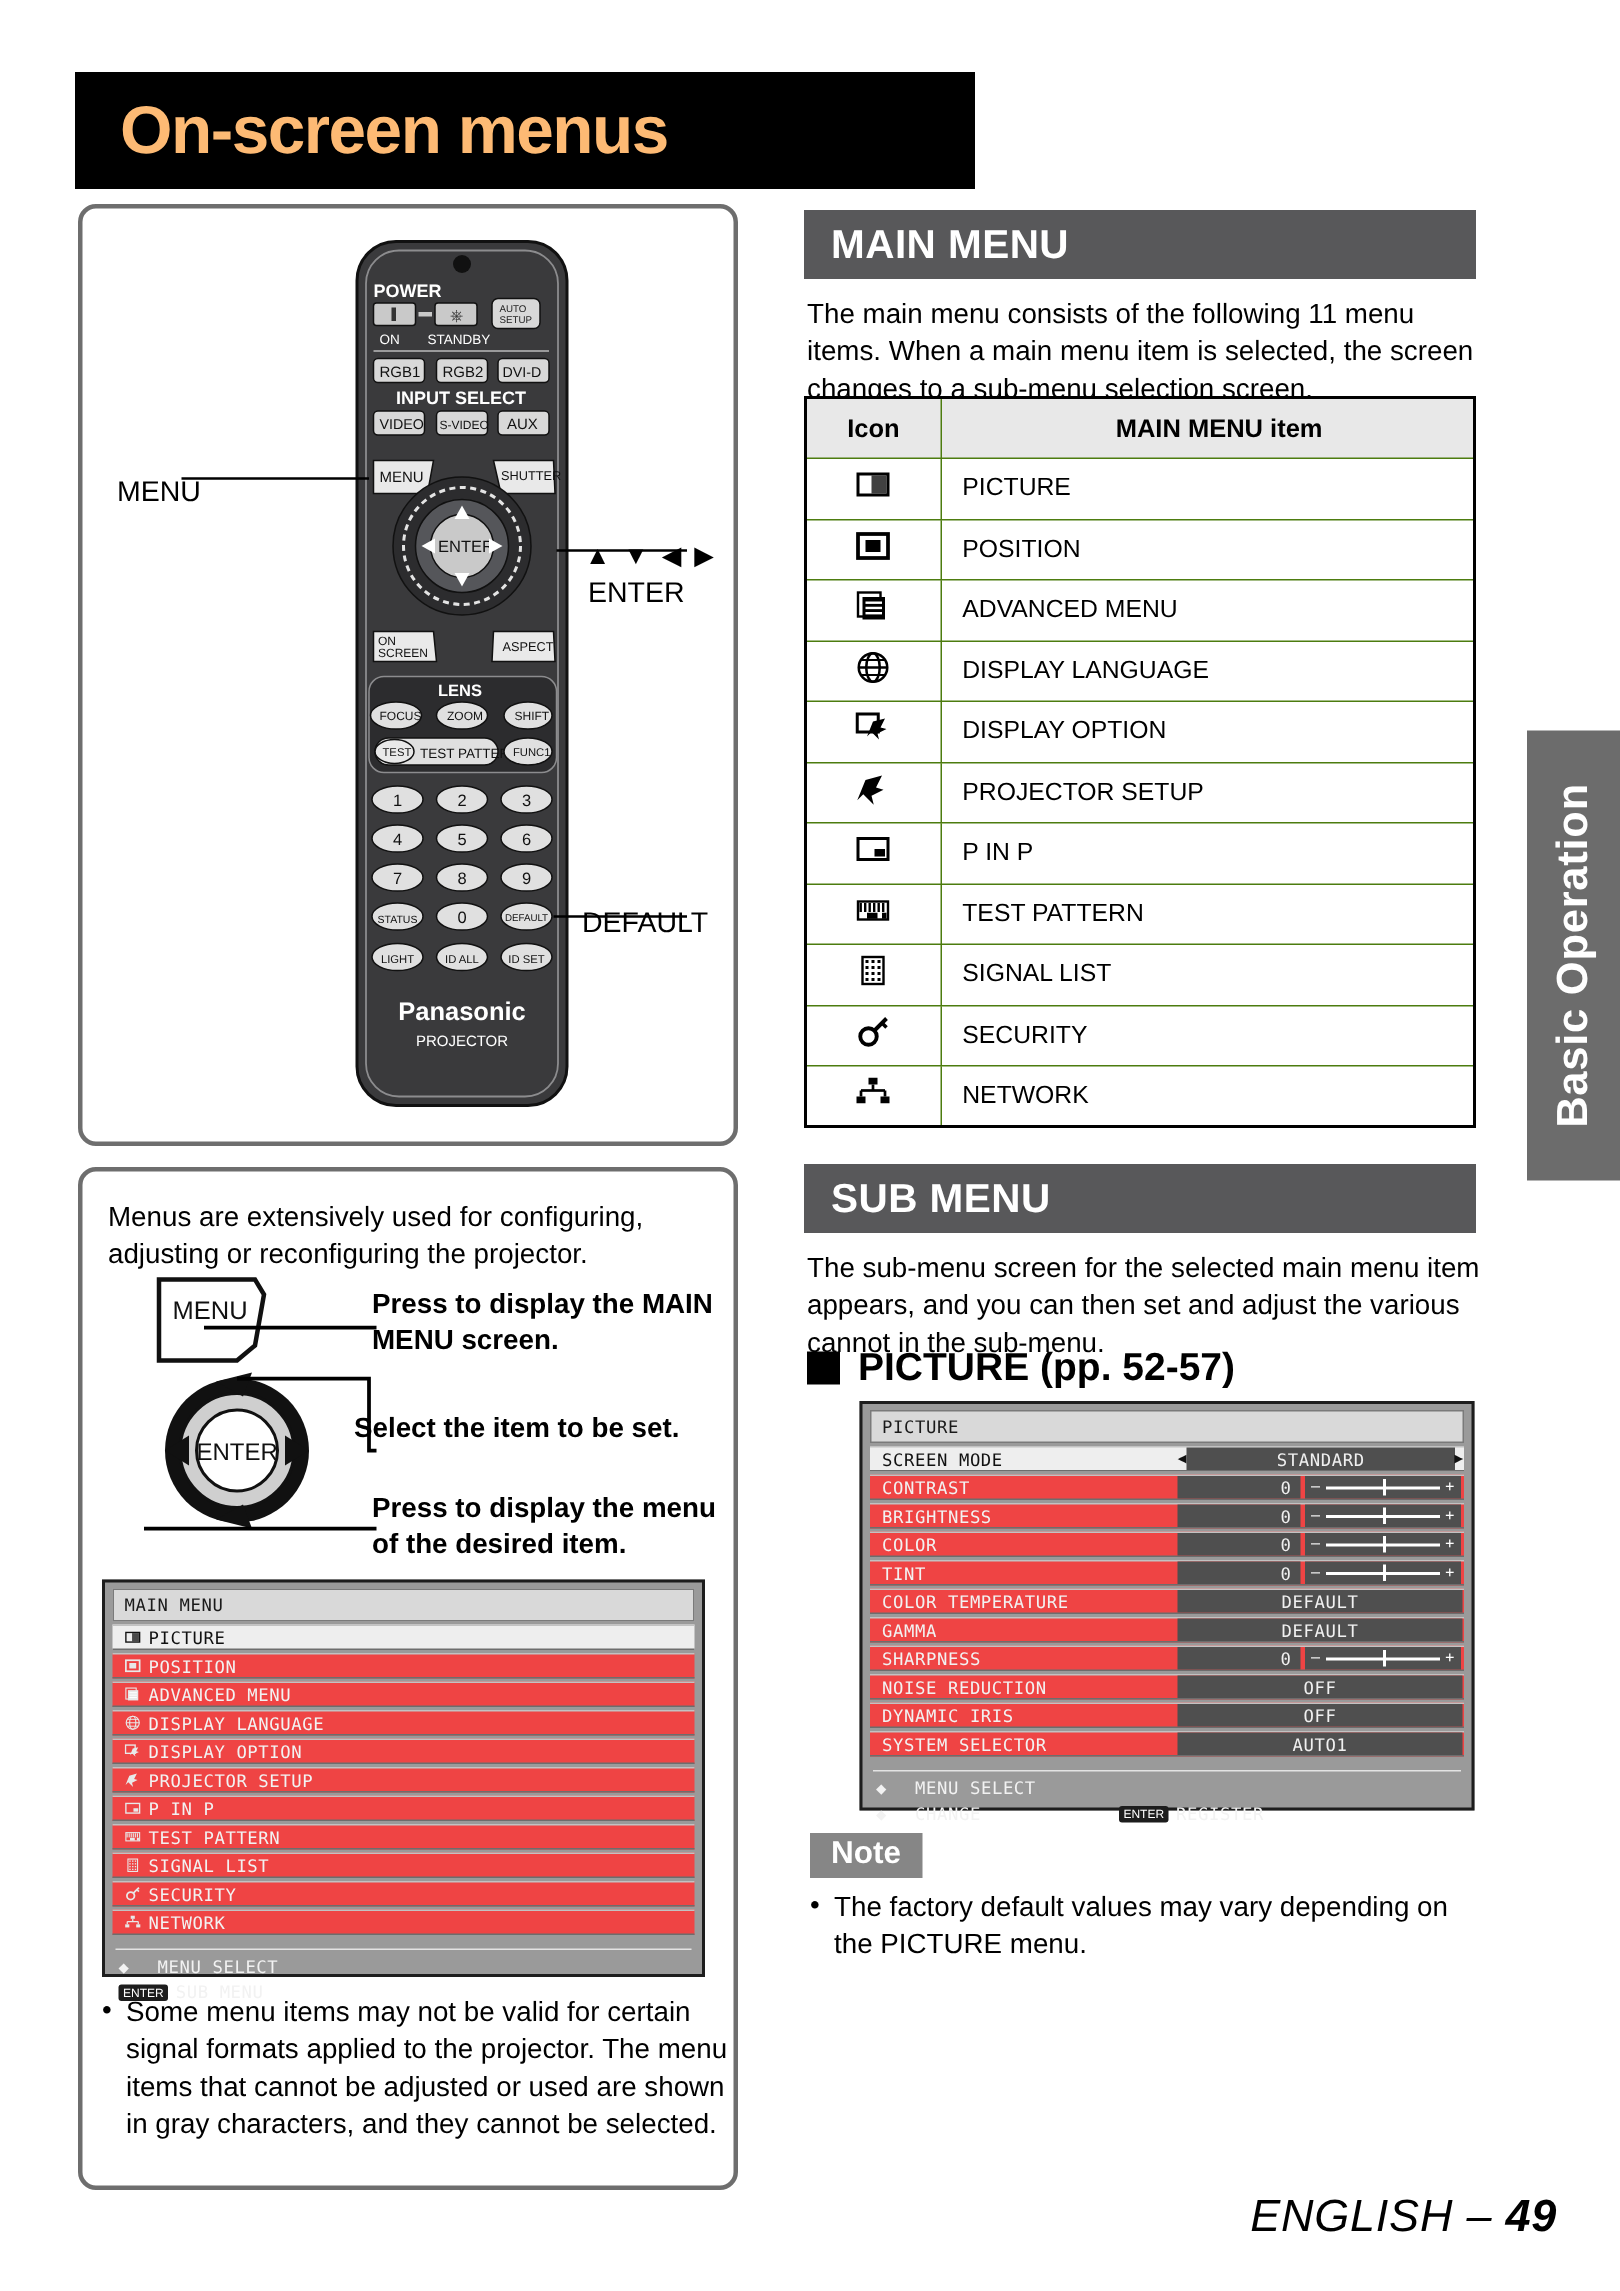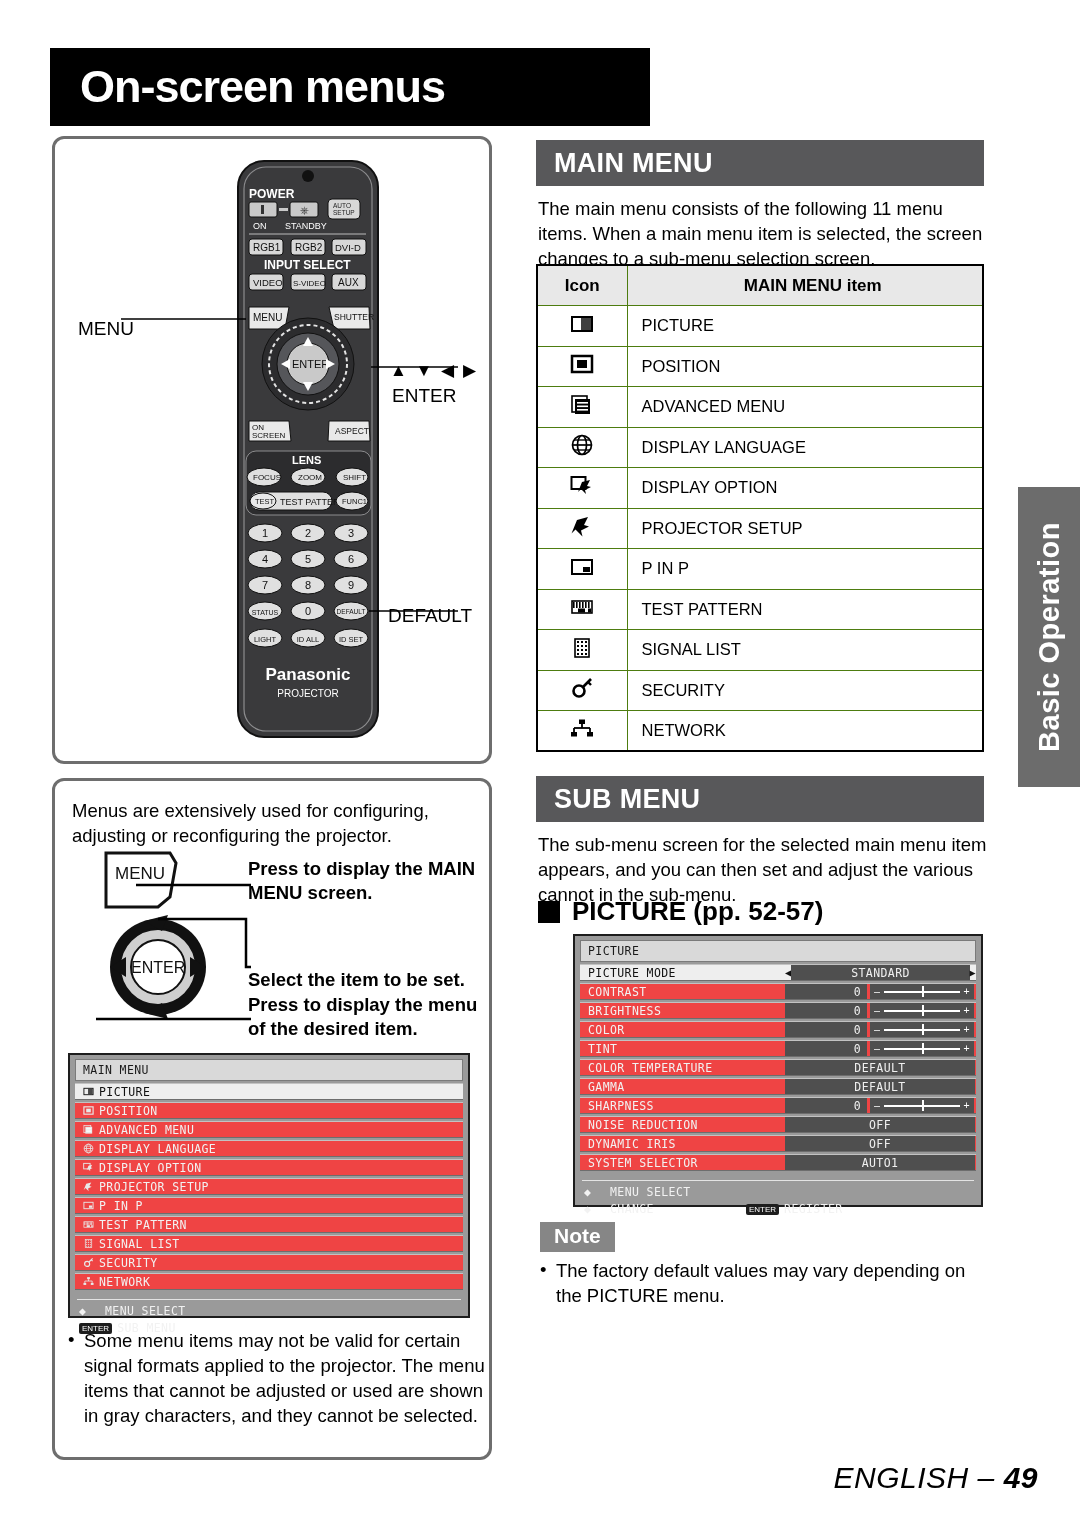--- a/index.html
+++ b/index.html
@@ -14,21 +14,21 @@
 
   
   .title-bar {
     position: absolute;
     left: 50px; top: 48px;
     width: 600px; height: 78px;
     background: #000;
     display: flex; align-items: center;
   }
   .title-bar .title-text {
-    color: #ffffff;
+    color: #fdba74;
     font-size: 45px;
     font-weight: bold;
     letter-spacing: -1px;
     padding-left: 30px;
   }
 
   
   .left-box {
     position: absolute;
     border: 3px solid #6e6e6e;
@@ -217,21 +217,21 @@
 
   
   #flow-intro {
     position: absolute; left: 72px; top: 798px; width: 400px;
     font-size: 18.5px; line-height: 25px;
   }
   .flow-label {
     position: absolute; font-size: 18.5px; font-weight: bold; line-height: 24px;
   }
   #flow-label-1 { left: 248px; top: 857px; width: 235px; }
-  #flow-label-2 { left: 248px; top: 940px; width: 235px; margin-top: 28px; }
+  #flow-label-2 { left: 236px; top: 940px; width: 235px; }
   #flow-label-3 { left: 248px; top: 993px; width: 235px; }
 
   #flow-bottom-note {
     position: absolute; left: 66px; top: 1328px; width: 420px;
     font-size: 18.5px; line-height: 25px;
   }
 
   
   .callout {
     position: absolute; font-size: 19px;
@@ -684,21 +684,21 @@
 
 <div id="picture-heading">
   <span class="sq"></span>
   <span class="txt">PICTURE (pp. 52-57)</span>
 </div>
 
 <div class="osd" id="osd-picture">
   <div class="osd-title">PICTURE</div>
 
   <div class="osd-row mode-row">
-    <span class="p-label">PICTURE MODE</span>
+    <span class="p-label">SCREEN MODE</span>
     <span class="p-arrow">◀</span>
     <span class="p-value wide">STANDARD</span>
     <span class="p-arrow">▶</span>
   </div>
 
   <div id="osd-picture-rows">
       <div class="osd-row">
         <span class="p-label">CONTRAST</span>
         <span class="p-value num">0</span>
         <span class="p-slider">

